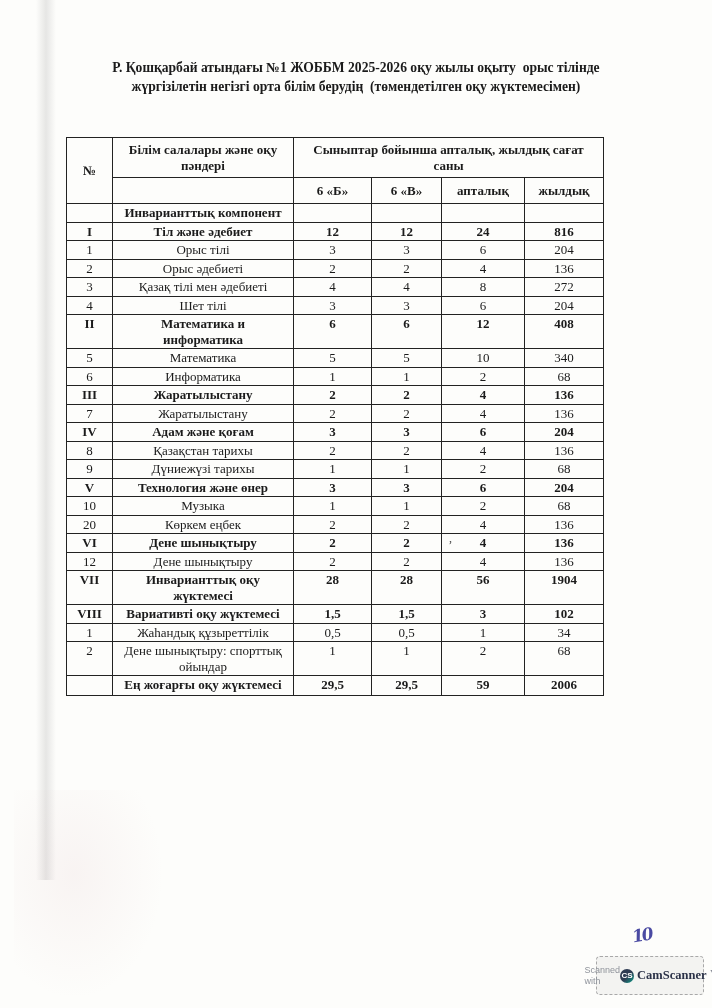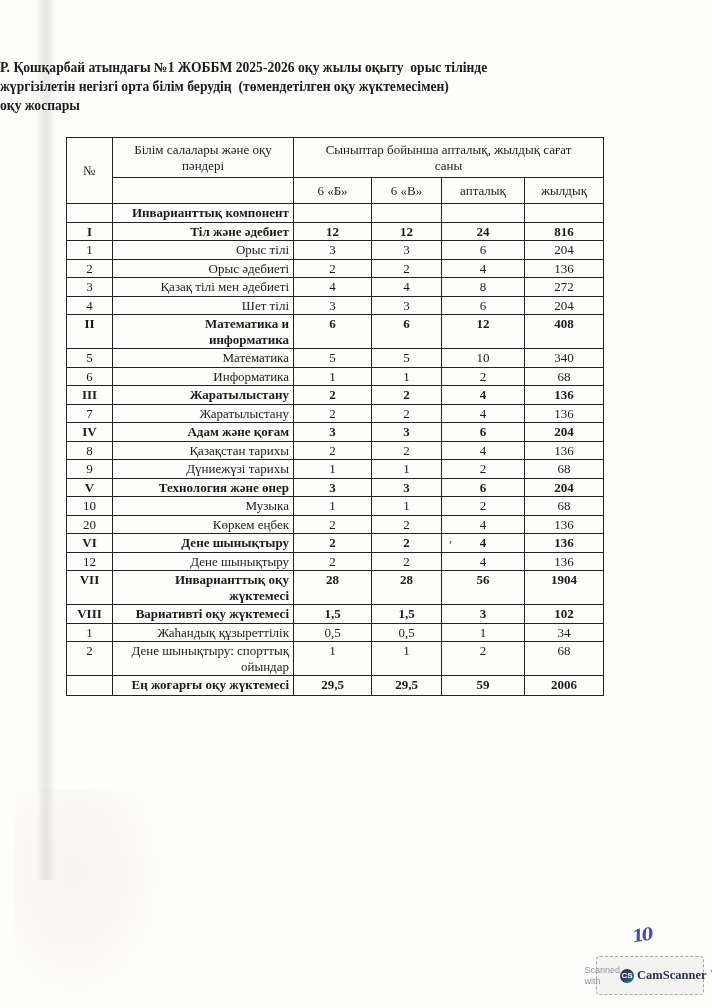--- a/index.html
+++ b/index.html
@@ -15,39 +15,39 @@
     position:absolute;left:36px;top:0;width:20px;height:880px;
     background:linear-gradient(to right,rgba(0,0,0,0),rgba(110,110,110,.16),rgba(0,0,0,0));
     pointer-events:none;
   }
   .scan-smudge{
     position:absolute;left:14px;top:790px;width:150px;height:210px;
     background:radial-gradient(ellipse at 40% 40%,rgba(205,160,165,.10),rgba(205,160,165,0) 70%);
     pointer-events:none;
   }
   
-  .title{position:absolute;top:58px;left:0;width:712px;
+  .title{position:absolute;top:58px;left:0;width:712px;text-align:center;
     font-weight:bold;font-size:13.6px;line-height:19px;}
   .title-line{white-space:pre;}
   
   table.doc{
     position:absolute;left:66px;top:137px;width:537px;
     border-collapse:collapse;table-layout:fixed;
     font-size:13px;line-height:15.5px;
   }
   table.doc th,table.doc td{
     border:1.4px solid #222;padding:1px 4px;vertical-align:top;
     overflow:hidden;
   }
-  table.doc thead th{vertical-align:middle;text-align:center;font-weight:normal;}
+  table.doc thead th{vertical-align:middle;text-align:center;font-weight:bold;}
   tr.hA{height:40px;}
   tr.hB{height:26px;}
   .pre{white-space:pre-line;}
   td.no{text-align:center;}
-  td.nm{text-align:right;}
+  td.nm{text-align:center;}
   td.num{text-align:center;}
   tr.b td{font-weight:bold;}
   tr.r1{height:18px;}
   tr.r1s{height:17px;}
   tr.r2{height:34px;}
   tr.rl{height:20px;padding-left:32px;}
   
   .stray-mark{position:absolute;left:449px;top:531px;font-size:12px;color:#444;}
   
   .hand-mark{
@@ -78,21 +78,20 @@
 <body>
 
 <div class="page">
 
   <div class="scan-band"></div>
   <div class="scan-smudge"></div>
 
   <div class="title">
     <div class="title-line">Р. Қошқарбай атындағы №1 ЖОББМ 2025-2026 оқу жылы оқыту  орыс тілінде</div>
     <div class="title-line">жүргізілетін негізгі орта білім берудің  (төмендетілген оқу жүктемесімен)</div>
-    <div class="title-line">оқу жоспары</div>
   </div>
 
   <table class="doc">
     <colgroup>
       <col style="width:46px">
         <col style="width:181px">
         <col style="width:78px">
       <col style="width:70px">
         <col style="width:83px">
         <col style="width:79px">

